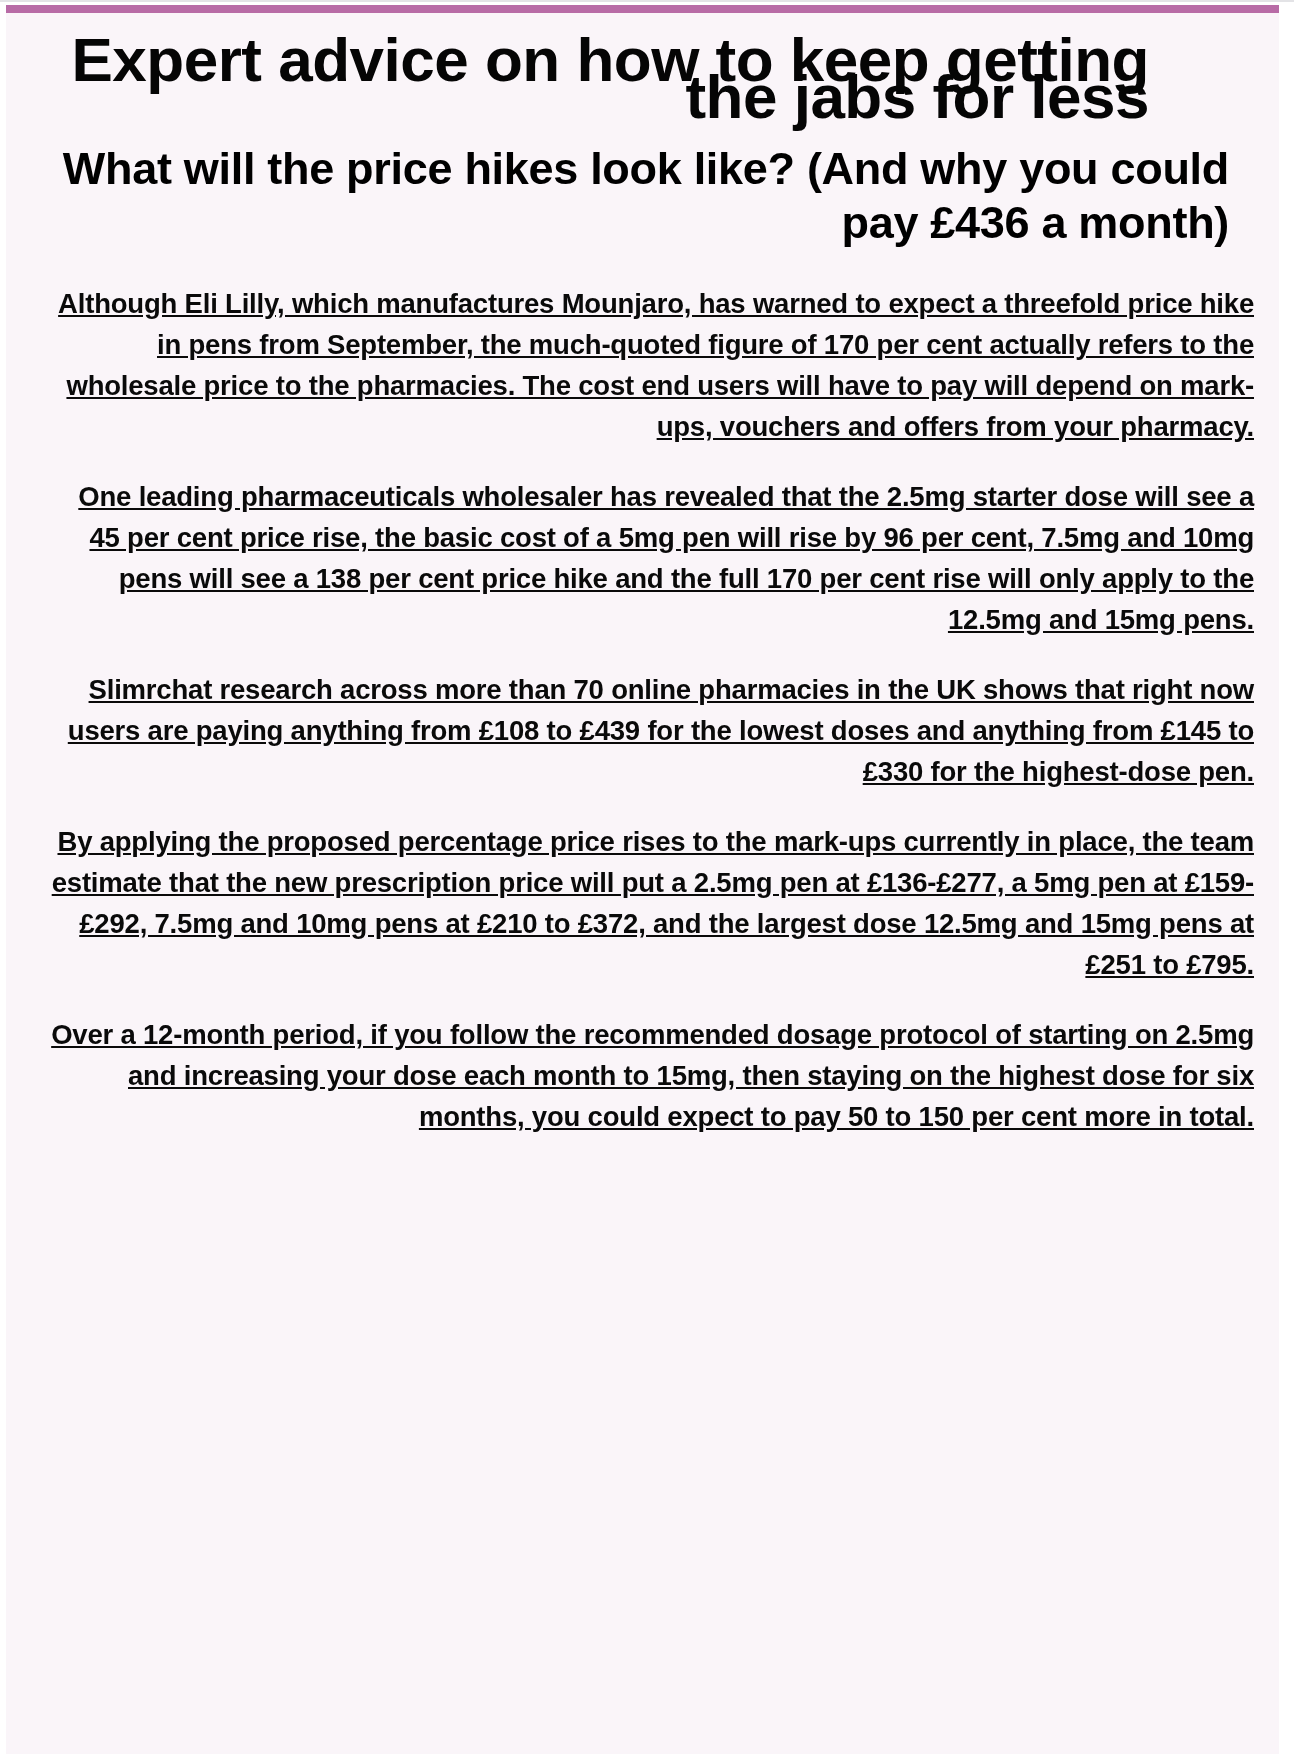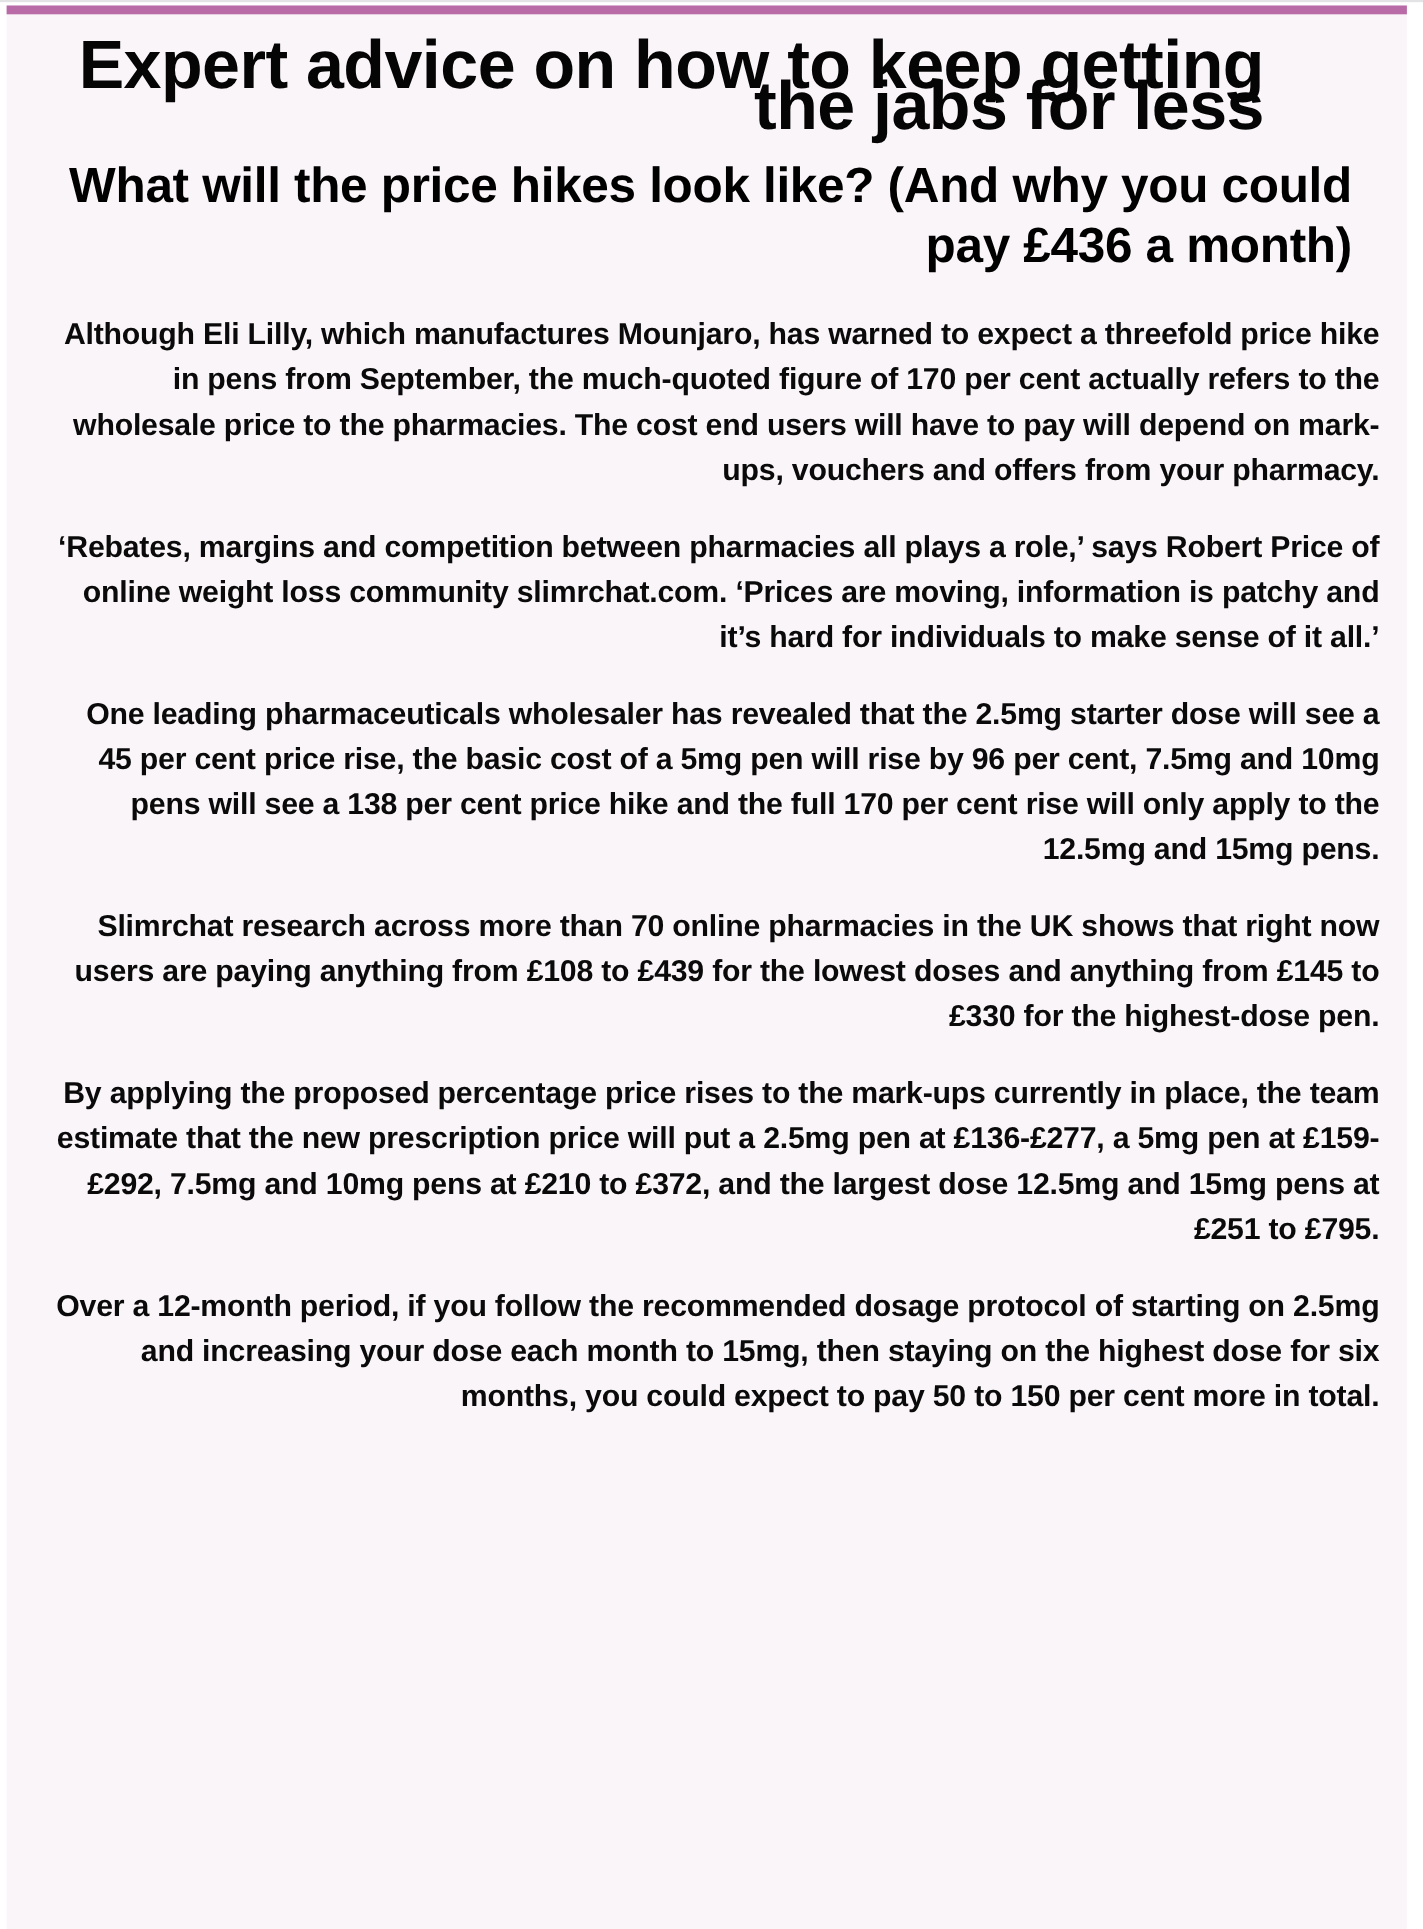--- a/index.html
+++ b/index.html
@@ -75,37 +75,37 @@
       left: 0;
       width: 1205px;
     }
     .body p {
       margin: 0 0 29px 0;
       font-size: 27.5px;
       line-height: 41px;
       font-weight: 700;
       color: #0a0a0a;
       letter-spacing: -0.2px;
+      text-decoration: underline;
     }
   </style>
 </head>
 <body>
 
 <div class="top-line"></div>
 
 <div class="page">
   <div class="accent-bar"></div>
 
   <div class="content">
     <h1 class="headline">Expert advice on how to keep getting the jabs for less</h1>
 
     <h2 class="subheadline">What will the price hikes look like? (And why you could pay £436 a month)</h2>
 
     <div class="body">
       <p>Although Eli Lilly, which manufactures Mounjaro, has warned to expect a threefold price hike in pens from September, the much-quoted figure of 170 per cent actually refers to the wholesale price to the pharmacies. The cost end users will have to pay will depend on mark-ups, vouchers and offers from your pharmacy.</p>
-      <p>‘Rebates, margins and competition between pharmacies all plays a role,’ says Robert Price of online weight loss community slimrchat.com. ‘Prices are moving, information is patchy and it’s hard for individuals to make sense of it all.’</p>
       <p>One leading pharmaceuticals wholesaler has revealed that the 2.5mg starter dose will see a 45 per cent price rise, the basic cost of a 5mg pen will rise by 96 per cent, 7.5mg and 10mg pens will see a 138 per cent price hike and the full 170 per cent rise will only apply to the 12.5mg and 15mg pens.</p>
       <p>Slimrchat research across more than 70 online pharmacies in the UK shows that right now users are paying anything from £108 to £439 for the lowest doses and anything from £145 to £330 for the highest-dose pen.</p>
       <p>By applying the proposed percentage price rises to the mark-ups currently in place, the team estimate that the new prescription price will put a 2.5mg pen at £136-£277, a 5mg pen at £159-£292, 7.5mg and 10mg pens at £210 to £372, and the largest dose 12.5mg and 15mg pens at £251 to £795.</p>
       <p>Over a 12-month period, if you follow the recommended dosage protocol of starting on 2.5mg and increasing your dose each month to 15mg, then staying on the highest dose for six months, you could expect to pay 50 to 150 per cent more in total.</p>
     </div>
   </div>
 </div>
 
 </body></html>

